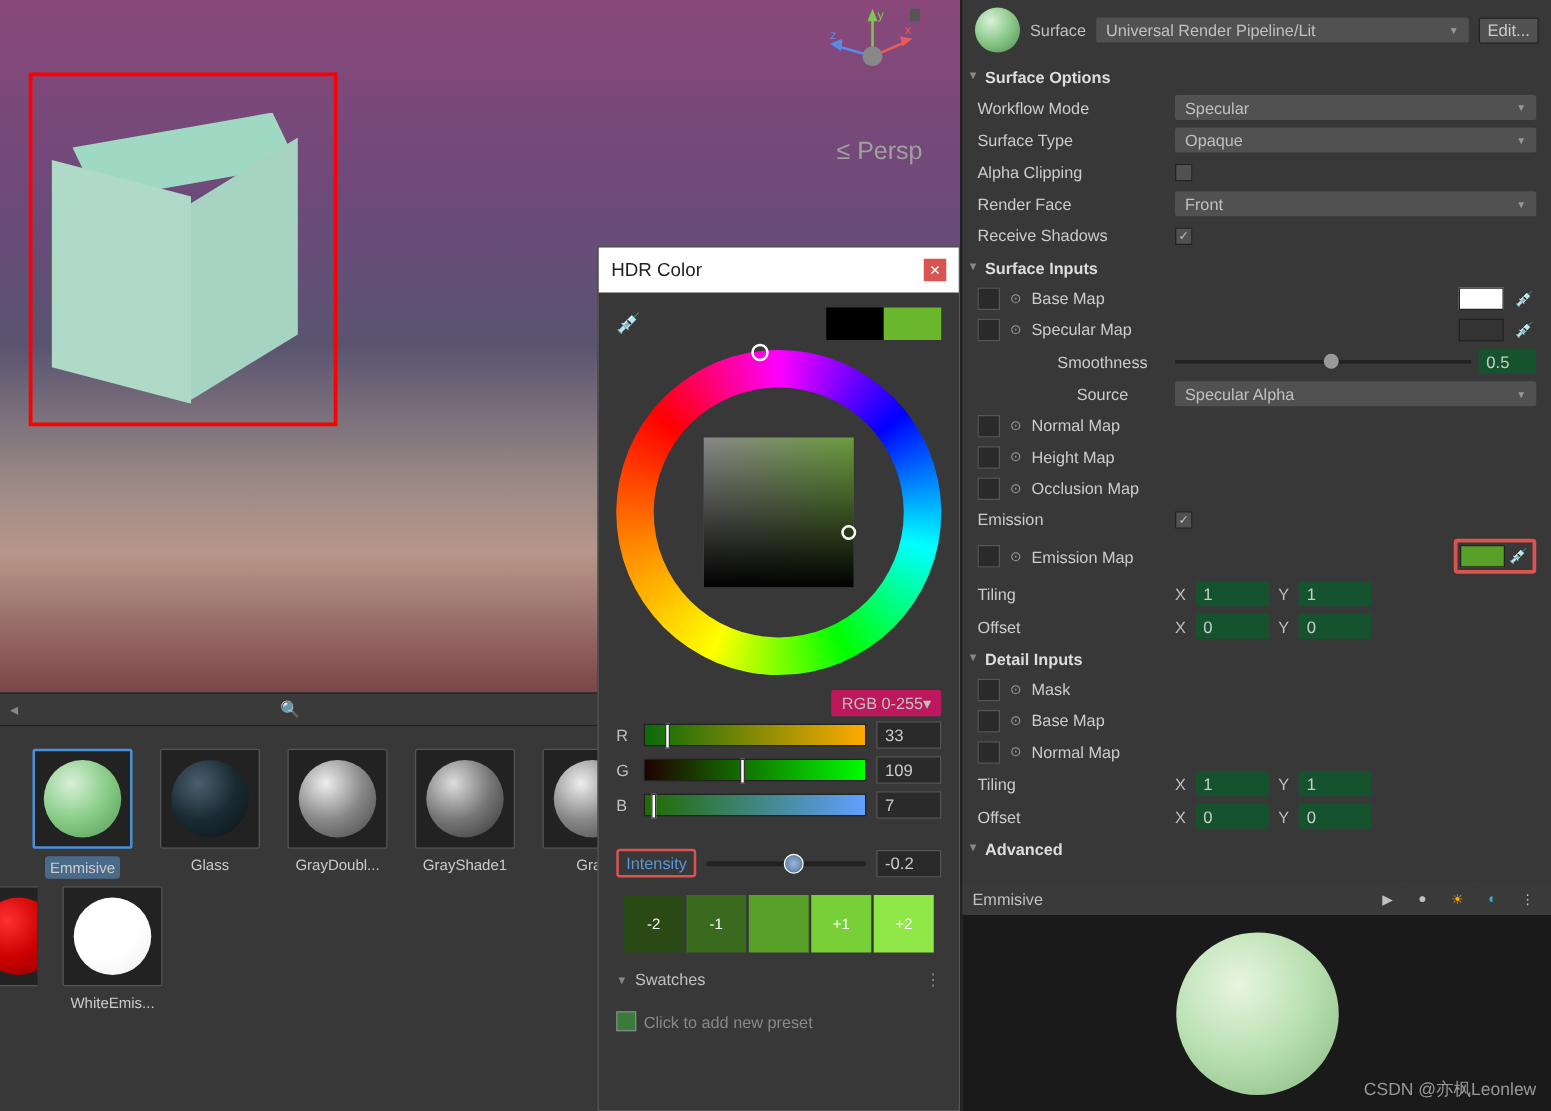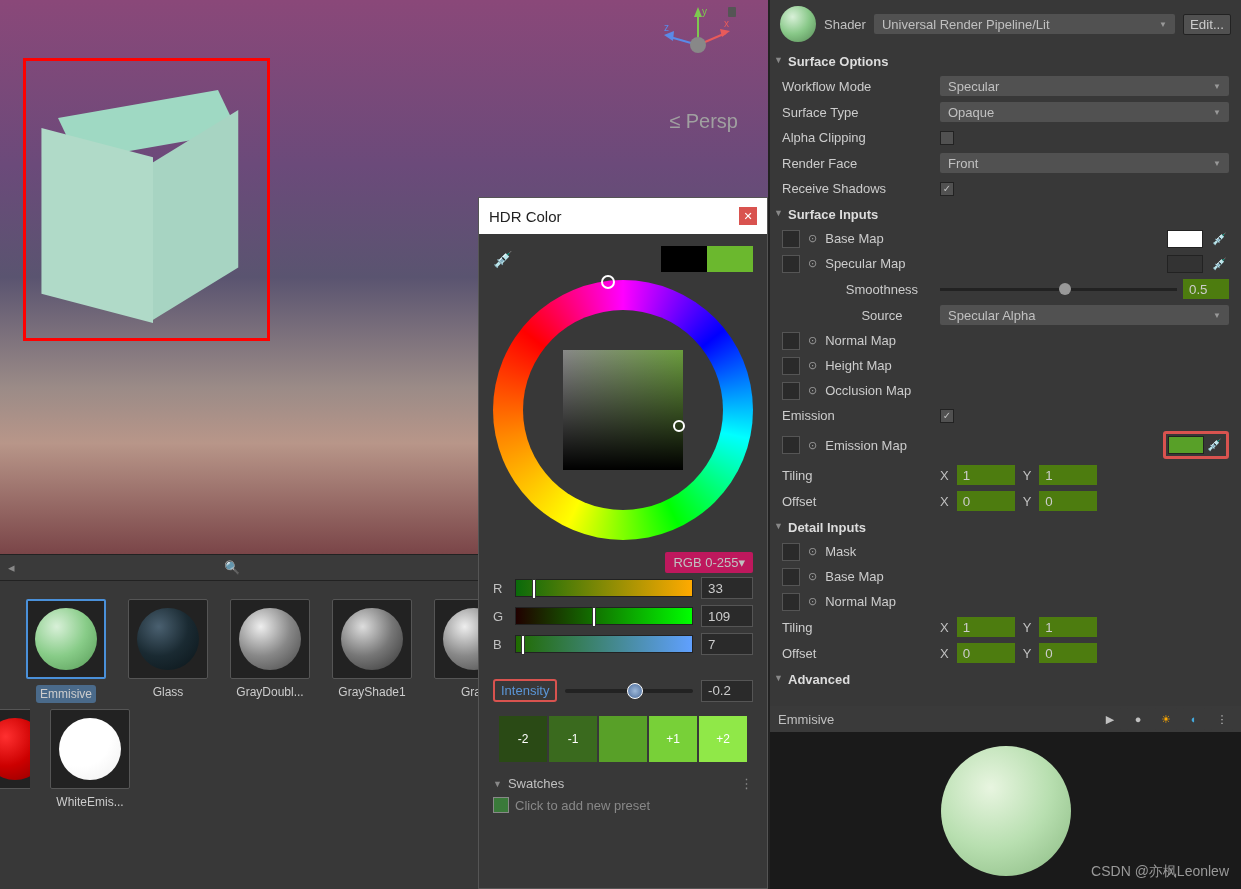--- a/index.html
+++ b/index.html
@@ -61,21 +61,21 @@
 .ins-label { width:150px; font-size:13px; color:#ccc; }
 .ins-label.indent2 { padding-left:50px; text-align:center; width:150px; }
 .ins-dd { flex:1; background:#515151; height:20px; border-radius:2px; padding:2px 8px; display:flex; align-items:center; justify-content:space-between; }
 .ins-dd::after { content:'▼'; font-size:8px; color:#999; }
 .ins-check { width:14px; height:14px; background:#515151; border:1px solid #222; display:flex; align-items:center; justify-content:center; font-size:10px; }
 .color-field { width:36px; height:18px; border:1px solid #222; }
 .eyedrop { width:18px; height:18px; display:flex; align-items:center; justify-content:center; color:#ccc; font-size:12px; }
 .tex-slot { width:18px; height:18px; background:#2a2a2a; border:1px solid #555; }
 .section-head { font-weight:bold; color:#ddd; padding:6px 12px 4px 18px; position:relative; }
 .section-head::before { content:'▼'; position:absolute; left:4px; top:7px; font-size:9px; color:#888; }
-.num-field { background:#4d7c0f; border:none; color:#ccc; height:20px; padding:2px 6px; width:58px; }
+.num-field { background:#14532d; border:none; color:#ccc; height:20px; padding:2px 6px; width:58px; }
 .shader-row { display:flex; align-items:center; gap:8px; padding:6px 10px; }
 .mat-ball { width:36px; height:36px; border-radius:50%; background:radial-gradient(circle at 35% 30%,#d8f0d8,#88c888,#558855); }
 .preview-area { position:absolute; bottom:0; left:0; right:0; height:158px; background:#1a1a1a; display:flex; align-items:center; justify-content:center; border-top:1px solid #444; }
 .preview-ball { width:130px; height:130px; border-radius:50%; background:radial-gradient(circle at 38% 32%,#e8f5e0,#b8dfb0,#88b880); }
 .preview-bar { position:absolute; top:-26px; left:0; right:0; height:26px; background:#3a3a3a; display:flex; align-items:center; padding:0 8px; justify-content:space-between; }
 .emission-highlight { border:3px solid #d9534f; border-radius:3px; padding:2px; display:flex; align-items:center; gap:2px; }
 .tool-icons { display:flex; gap:6px; align-items:center; }
 .tool-icon { width:22px; height:22px; background:#3a3a3a; border-radius:2px; display:flex; align-items:center; justify-content:center; font-size:11px; }
 .watermark { position:absolute; right:12px; bottom:8px; color:#999; font-size:14px; z-index:5; }
 .smooth-slider { flex:1; display:flex; align-items:center; gap:6px; }
@@ -216,31 +216,31 @@
         <div class="int-btn" style="background: rgb(58, 106, 30);">-1</div>
         <div class="int-btn" style="background: rgb(88, 160, 40);"></div>
         <div class="int-btn" style="background: rgb(120, 208, 56);">+1</div>
         <div class="int-btn" style="background: rgb(144, 232, 72);">+2</div>
       </div>
     <div class="swatches-row">
       <span style="font-size:9px;color:#888">▼</span>
       <span>Swatches</span>
       <span style="margin-left:auto;color:#888">⋮</span>
     </div>
-    <div class="swatches-row" style="margin-top:6px">
+    <div class="swatches-row" style="margin-top:18px">
       <div class="swatch-add"></div>
       <span style="color:#888">Click to add new preset</span>
     </div>
   </div>
 </div>
 
 <div class="inspector">
   <div class="shader-row">
     <div class="mat-ball"></div>
-    <span>Shader</span>
+    <span>Surface</span>
     <div class="ins-dd">
         <span>Universal Render Pipeline/Lit</span>
       </div>
     <button style="background:#515151;border:1px solid #222;color:#ccc;padding:2px 6px;border-radius:2px">Edit...</button>
   </div>
 
   <div class="section-head">Surface Options</div>
   <div class="ins-row">
       <span class="ins-label">Workflow Mode</span>
       <div class="ins-dd">

